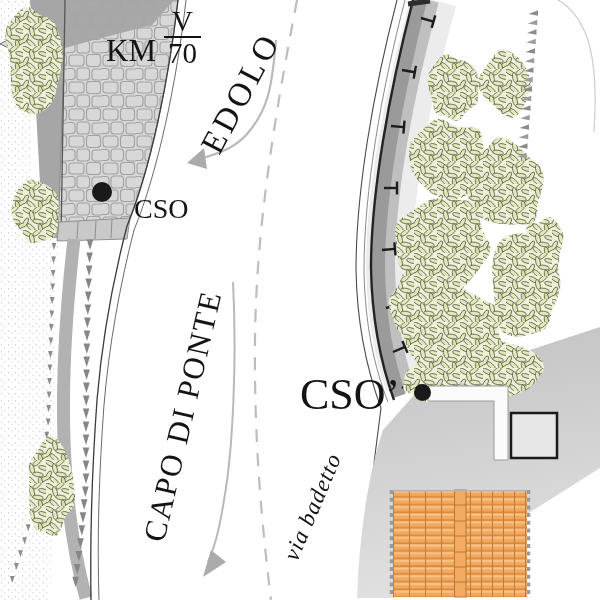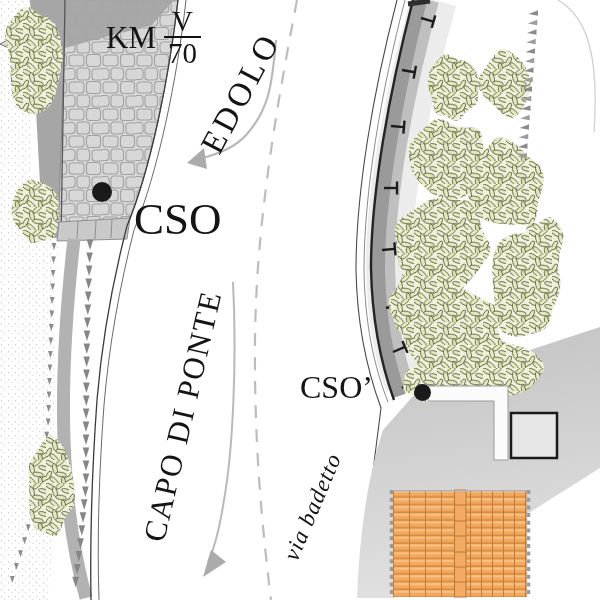--- a/index.html
+++ b/index.html
@@ -1,30 +1,30 @@
 <!DOCTYPE html>
 <html><head>
 <meta charset="utf-8">
 <style>
   html,body{margin:0;padding:0;}
   body{width:600px;height:600px;position:relative;background:#ffffff;overflow:hidden;
        font-family:"Liberation Serif",serif;color:#141414;}
   #map{position:absolute;left:0;top:0;}
   .lbl{position:absolute;white-space:nowrap;color:#141414;}
-  #km-block{left:106px;top:8px;display:flex;gap:8px;align-items:center;font-size:31px;}
+  #km-block{left:106px;top:8px;display:flex;gap:8px;align-items:flex-end;font-size:31px;}
   #km-frac{display:flex;flex-direction:column;align-items:center;font-size:29px;line-height:1.05;margin-top:-2px;}
   #km-frac .num{border-bottom:2.5px solid #111;padding:0 8px 0px;}
   #edolo-label{left:241px;top:93px;font-size:33px;letter-spacing:4px;
      transform:translate(-50%,-50%) rotate(-62deg);}
   #capo-label{left:183px;top:416px;font-size:31px;letter-spacing:2px;
      transform:translate(-50%,-50%) rotate(-77deg);}
   #via-label{left:313px;top:507px;font-size:23px;font-style:italic;letter-spacing:1px;
      transform:translate(-50%,-50%) rotate(-67deg);}
-  #cso-label{left:134px;top:193px;font-size:45px;}
-  #cso2-label{left:300px;top:369px;font-size:32px;}
+  #cso-label{left:134px;top:193px;font-size:28px;}
+  #cso2-label{left:300px;top:369px;font-size:44px;}
   .dot{position:absolute;background:#1a1a1a;border-radius:50%;}
   #dot-cso{left:92px;top:182px;width:20px;height:20px;}
   #dot-cso2{left:414px;top:384px;width:17px;height:17px;}
 </style>
 </head>
 <body>
 
 <svg id="map" width="600" height="600" viewBox="0 0 600 600">
 <defs>
   <pattern id="stipple" width="7" height="7" patternUnits="userSpaceOnUse">

